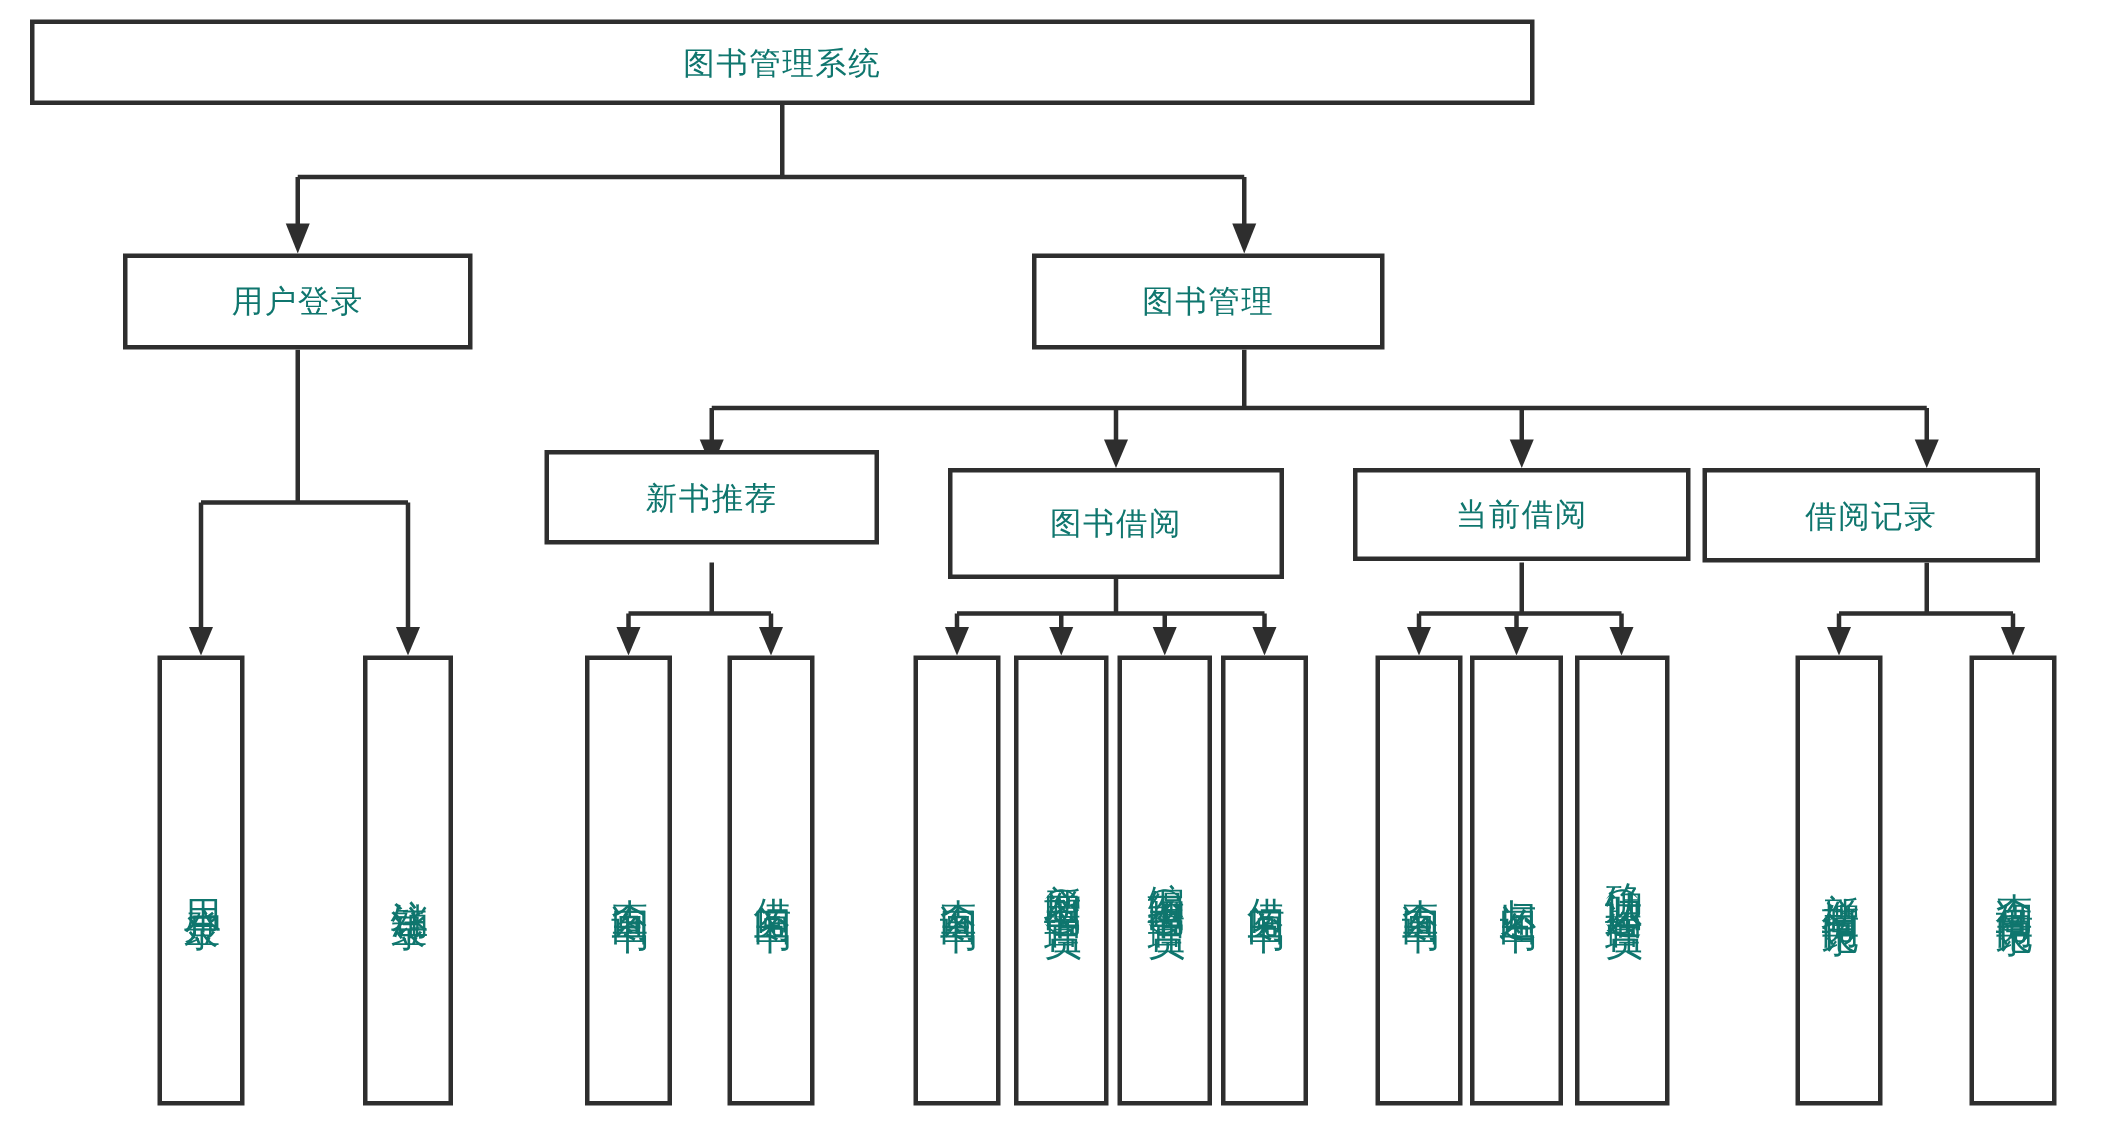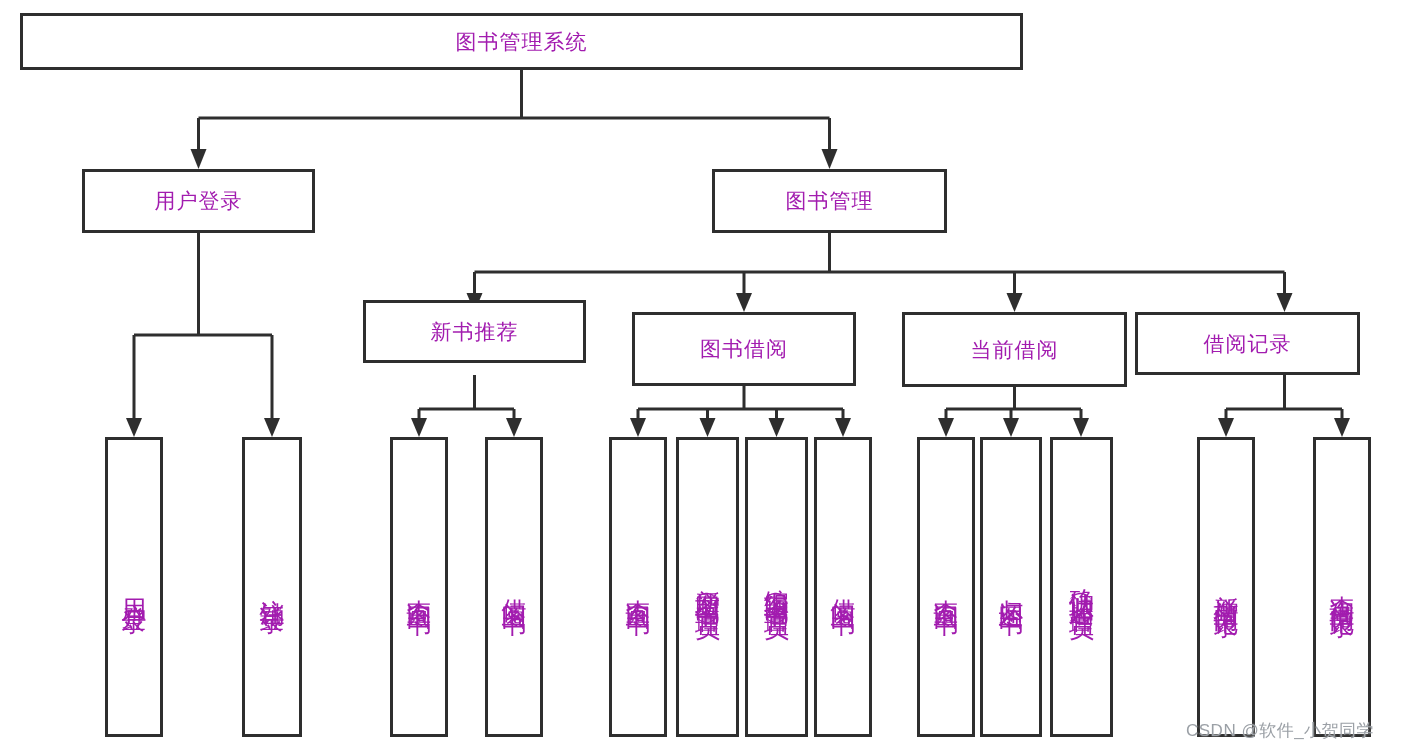--- a/index.html
+++ b/index.html
@@ -18,42 +18,42 @@
     z-index: 1;
   }
   .node {
     position: absolute;
     background: #ffffff;
     border: 3px solid #2e2e2e;
     box-sizing: border-box;
     display: flex;
     align-items: center;
     justify-content: center;
-    color: #a21caf;
+    color: #0f766e;
     z-index: 2;
   }
   .h-node .lbl {
     font-size: 21px;
     letter-spacing: 1px;
     white-space: nowrap;
   }
   .v-node .lbl {
     writing-mode: vertical-rl;
     font-size: 25px;
     letter-spacing: 4px;
     line-height: 1;
     white-space: nowrap;
   }
   
   #node-root            { left: 20px;   top: 13px;  width: 1003px; height: 57px; }
   #node-user-login      { left: 82px;   top: 169px; width: 233px;  height: 64px; }
-  #node-book-management { left: 712px;  top: 169px; width: 235px;  height: 64px; }
+  #node-book-management { left: 688px;  top: 169px; width: 235px;  height: 64px; }
   #node-new-book-rec    { left: 363px;  top: 300px; width: 223px;  height: 63px; }
   #node-book-borrow     { left: 632px;  top: 312px; width: 224px;  height: 74px; }
-  #node-current-borrow  { left: 902px;  top: 312px; width: 225px;  height: 75px; }
+  #node-current-borrow  { left: 902px;  top: 312px; width: 225px;  height: 62px; }
   #node-borrow-records  { left: 1135px; top: 312px; width: 225px;  height: 63px; }
   
   .leaf { top: 437px; height: 300px; }
   #leaf-user-login      { left: 105px;  width: 58px; }
   #leaf-logout          { left: 242px;  width: 60px; }
   #leaf-query-books-1   { left: 390px;  width: 58px; }
   #leaf-borrow-books-1  { left: 485px;  width: 58px; }
   #leaf-query-books-2   { left: 609px;  width: 58px; }
   #leaf-add-books       { left: 676px;  width: 63px; }
   #leaf-edit-books      { left: 745px;  width: 63px; }
@@ -180,15 +180,14 @@
   <div class="node v-node leaf" id="leaf-confirm-return">
     <span class="lbl">确认归还（管理员）</span>
   </div>
   <div class="node v-node leaf" id="leaf-add-record">
     <span class="lbl">新增借阅记录</span>
   </div>
   <div class="node v-node leaf" id="leaf-query-record">
     <span class="lbl">查询借阅记录</span>
   </div>
 
-  <div id="watermark">CSDN @软件_小贺同学</div>
 
 </div>
 
 </body></html>

